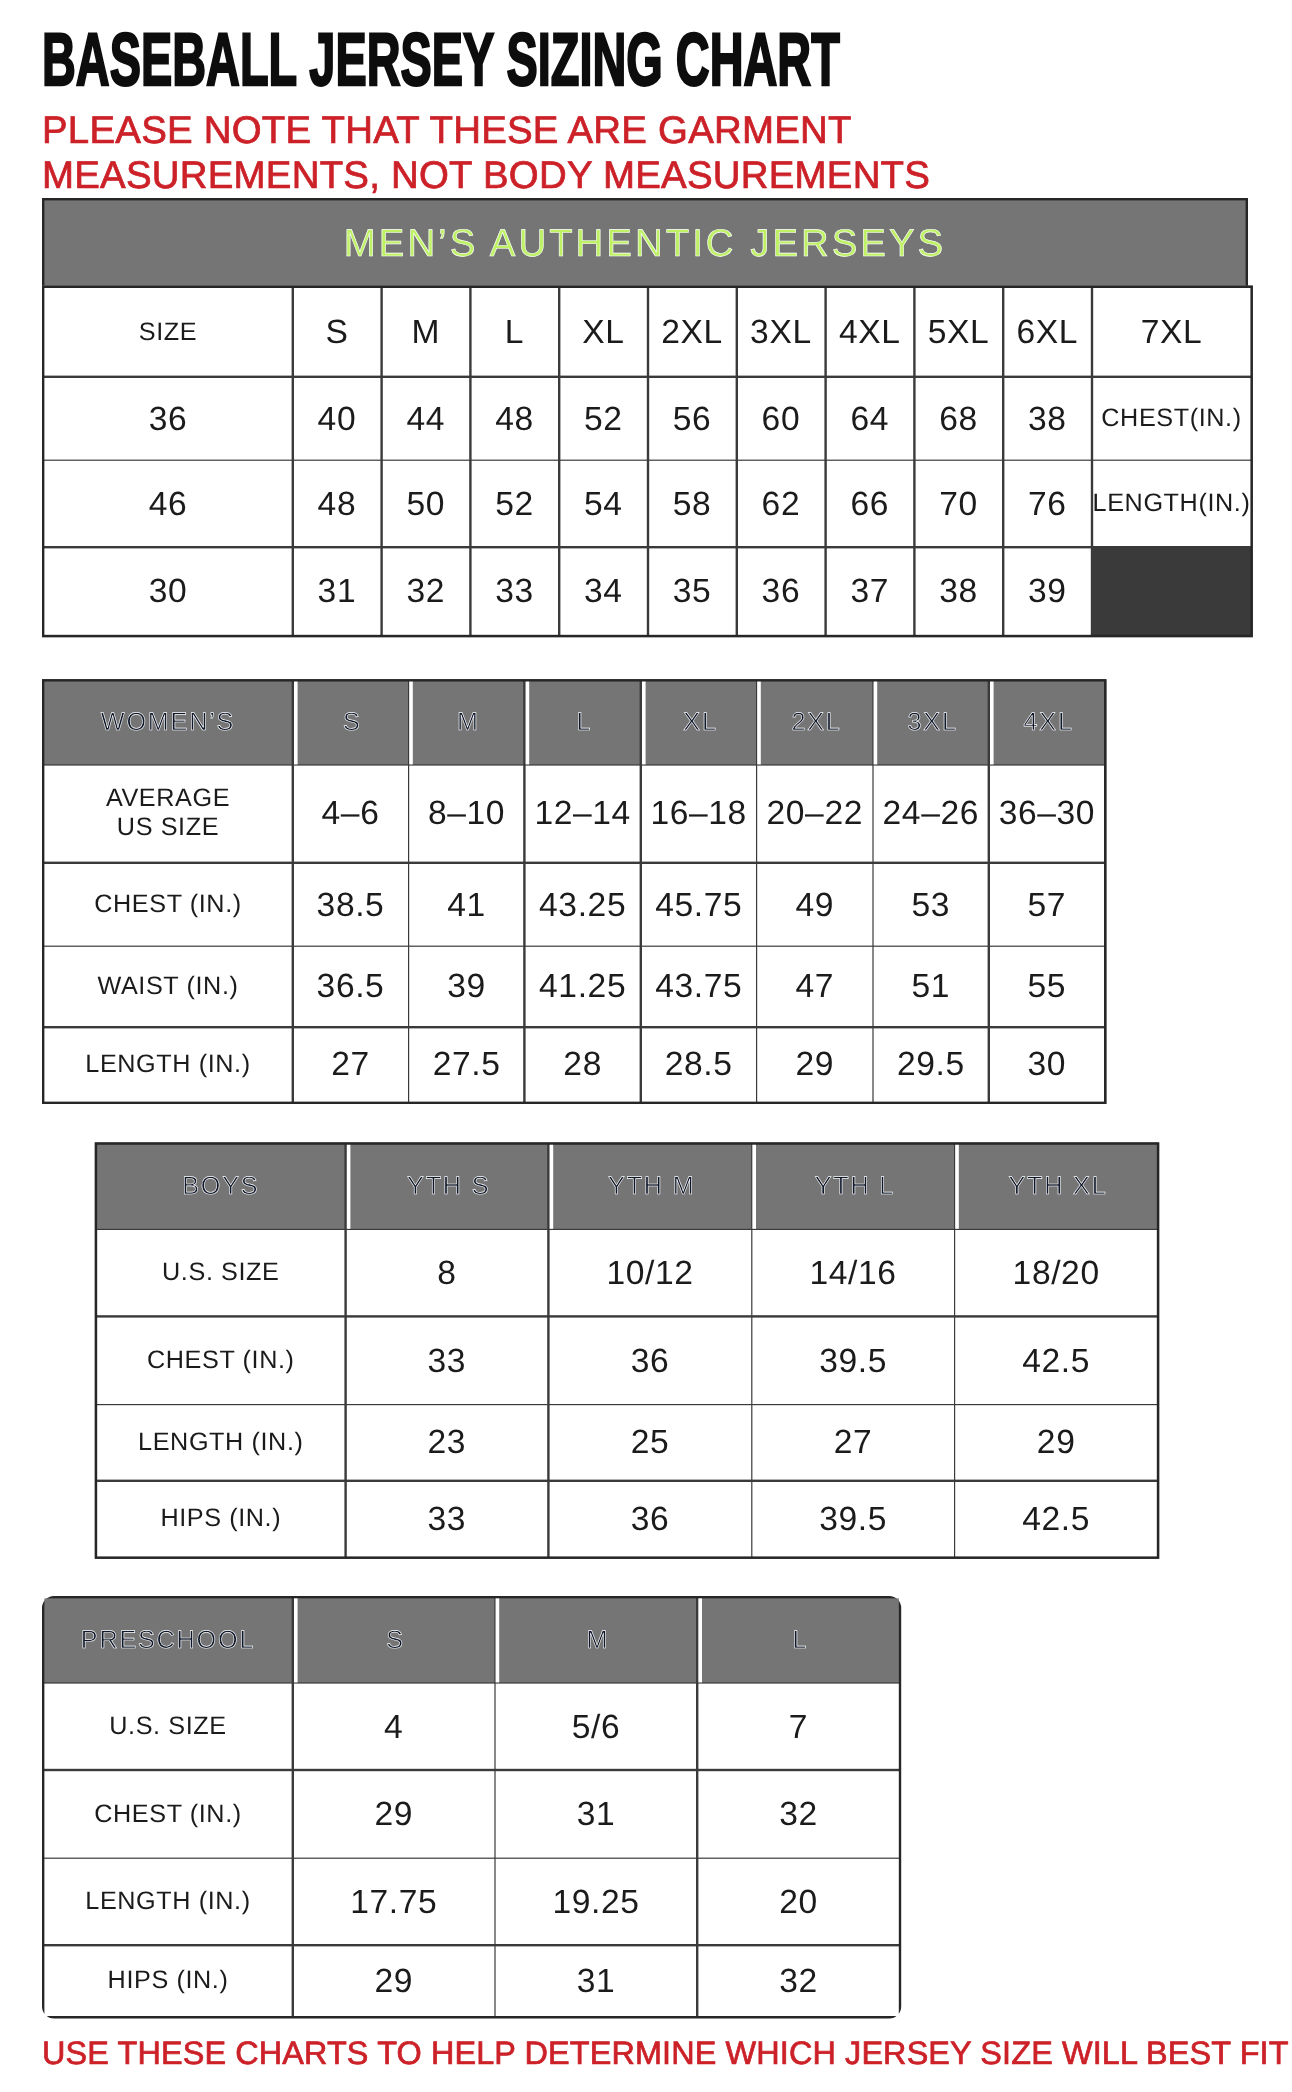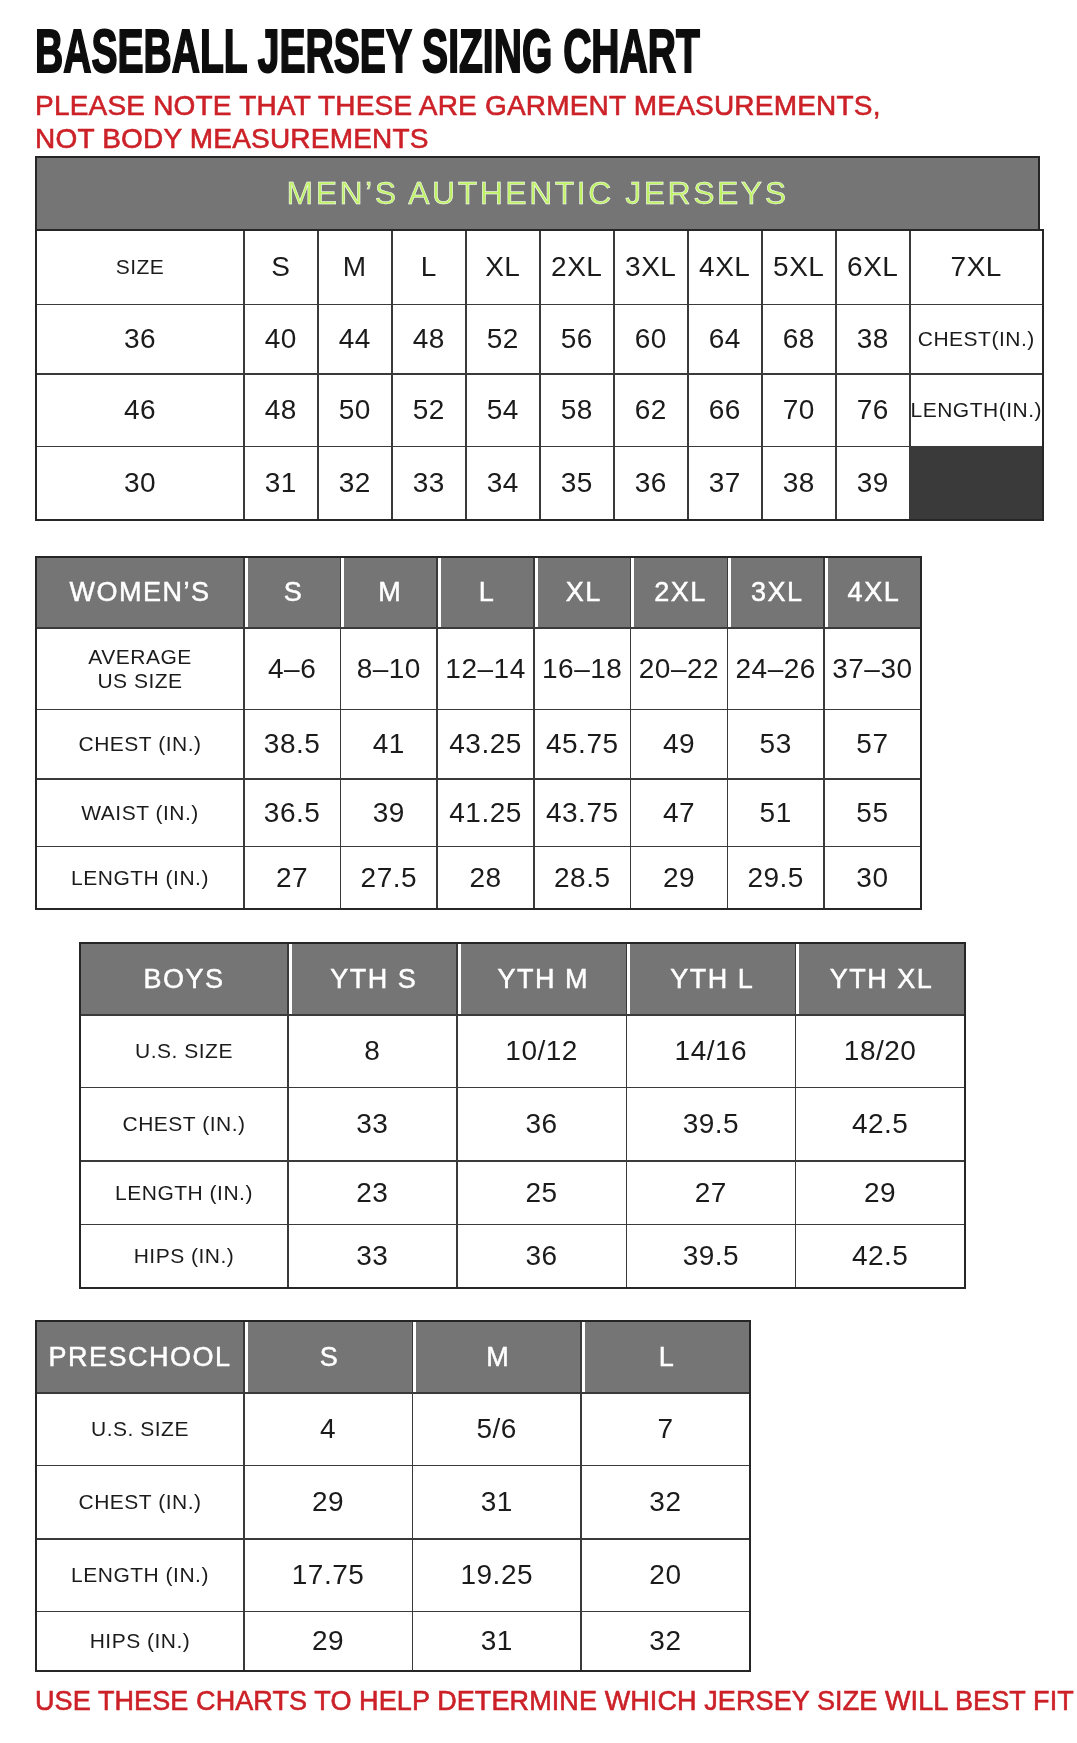--- a/index.html
+++ b/index.html
@@ -21,21 +21,21 @@
     margin-top:18px;
     font-size:62px;line-height:1.05;font-weight:bold;color:#0d0d0d;
     -webkit-text-stroke:2px #0d0d0d;
     display:inline-block;transform:scaleX(0.63);transform-origin:left top;
     white-space:nowrap;letter-spacing:0px;
   }
 
   
   .note{
     margin-top:6px;max-width:885px;
-    font-size:28px;line-height:1.19;color:var(--red);
+    font-size:32px;line-height:1.19;color:var(--red);
     -webkit-text-stroke:0.6px var(--red);
     letter-spacing:0.2px;
   }
   .footer{
     margin-top:14px;
     font-size:27px;color:var(--red);
     -webkit-text-stroke:0.6px var(--red);
     white-space:nowrap;letter-spacing:0.1px;
   }
 
@@ -54,21 +54,21 @@
     border:2px solid var(--edge);
     gap:1.5px;
   }
   .grid .cell{
     background:#ffffff;display:flex;align-items:center;justify-content:center;
     text-align:center;font-size:28px;letter-spacing:0.5px;color:var(--ink);
   }
   .grid .lbl{font-size:21px;white-space:pre-line;line-height:1.15;}
   .grid .colhdr{font-size:28px;}               
   .grid .hdr{
-    background:var(--gray);color:#ffffff;font-size:27px;letter-spacing:1.5px;text-align:right;
+    background:var(--gray);color:#0f172a;font-size:21px;letter-spacing:1.5px;text-align:right;
     -webkit-text-stroke:0.5px #ffffff;
   }
   .grid .hdr + .hdr{border-left:3px solid #ffffff;}
 
   
   .tbl{margin:0;}
   #tbl-mens .grid{
     width:1005px;
     grid-template-columns:206px repeat(10,1fr);
     grid-template-rows:73px 68px 71px 72px;
@@ -83,20 +83,21 @@
   #tbl-boys .grid{
     width:883px;
     grid-template-columns:206px repeat(4,1fr);
     grid-template-rows:70px 71px 72px 62px 62px;
   }
   #tbl-preschool{margin-top:31px;}
   #tbl-preschool .grid{
     width:712px;
     grid-template-columns:206px repeat(3,1fr);
     grid-template-rows:70px 71px 72px 71px 58px;
+    border-radius:10px;
   }
 </style>
 </head>
 <body>
 
 <div class="content">
 
   <div class="title">BASEBALL JERSEY SIZING CHART</div>
 
   <div class="note">PLEASE NOTE THAT THESE ARE GARMENT MEASUREMENTS, NOT BODY MEASUREMENTS</div>
@@ -161,21 +162,21 @@
         <div class="cell hdr">3XL</div>
         <div class="cell hdr">4XL</div>
         <div class="cell lbl">AVERAGE
 US SIZE</div>
         <div class="cell val">4–6</div>
         <div class="cell val">8–10</div>
         <div class="cell val">12–14</div>
         <div class="cell val">16–18</div>
         <div class="cell val">20–22</div>
         <div class="cell val">24–26</div>
-        <div class="cell val">37–30</div>
+        <div class="cell val">36–30</div>
         <div class="cell lbl">CHEST (IN.)</div>
         <div class="cell val">38.5</div>
         <div class="cell val">41</div>
         <div class="cell val">43.25</div>
         <div class="cell val">45.75</div>
         <div class="cell val">49</div>
         <div class="cell val">53</div>
         <div class="cell val">57</div>
         <div class="cell lbl">WAIST (IN.)</div>
         <div class="cell val">36.5</div>

